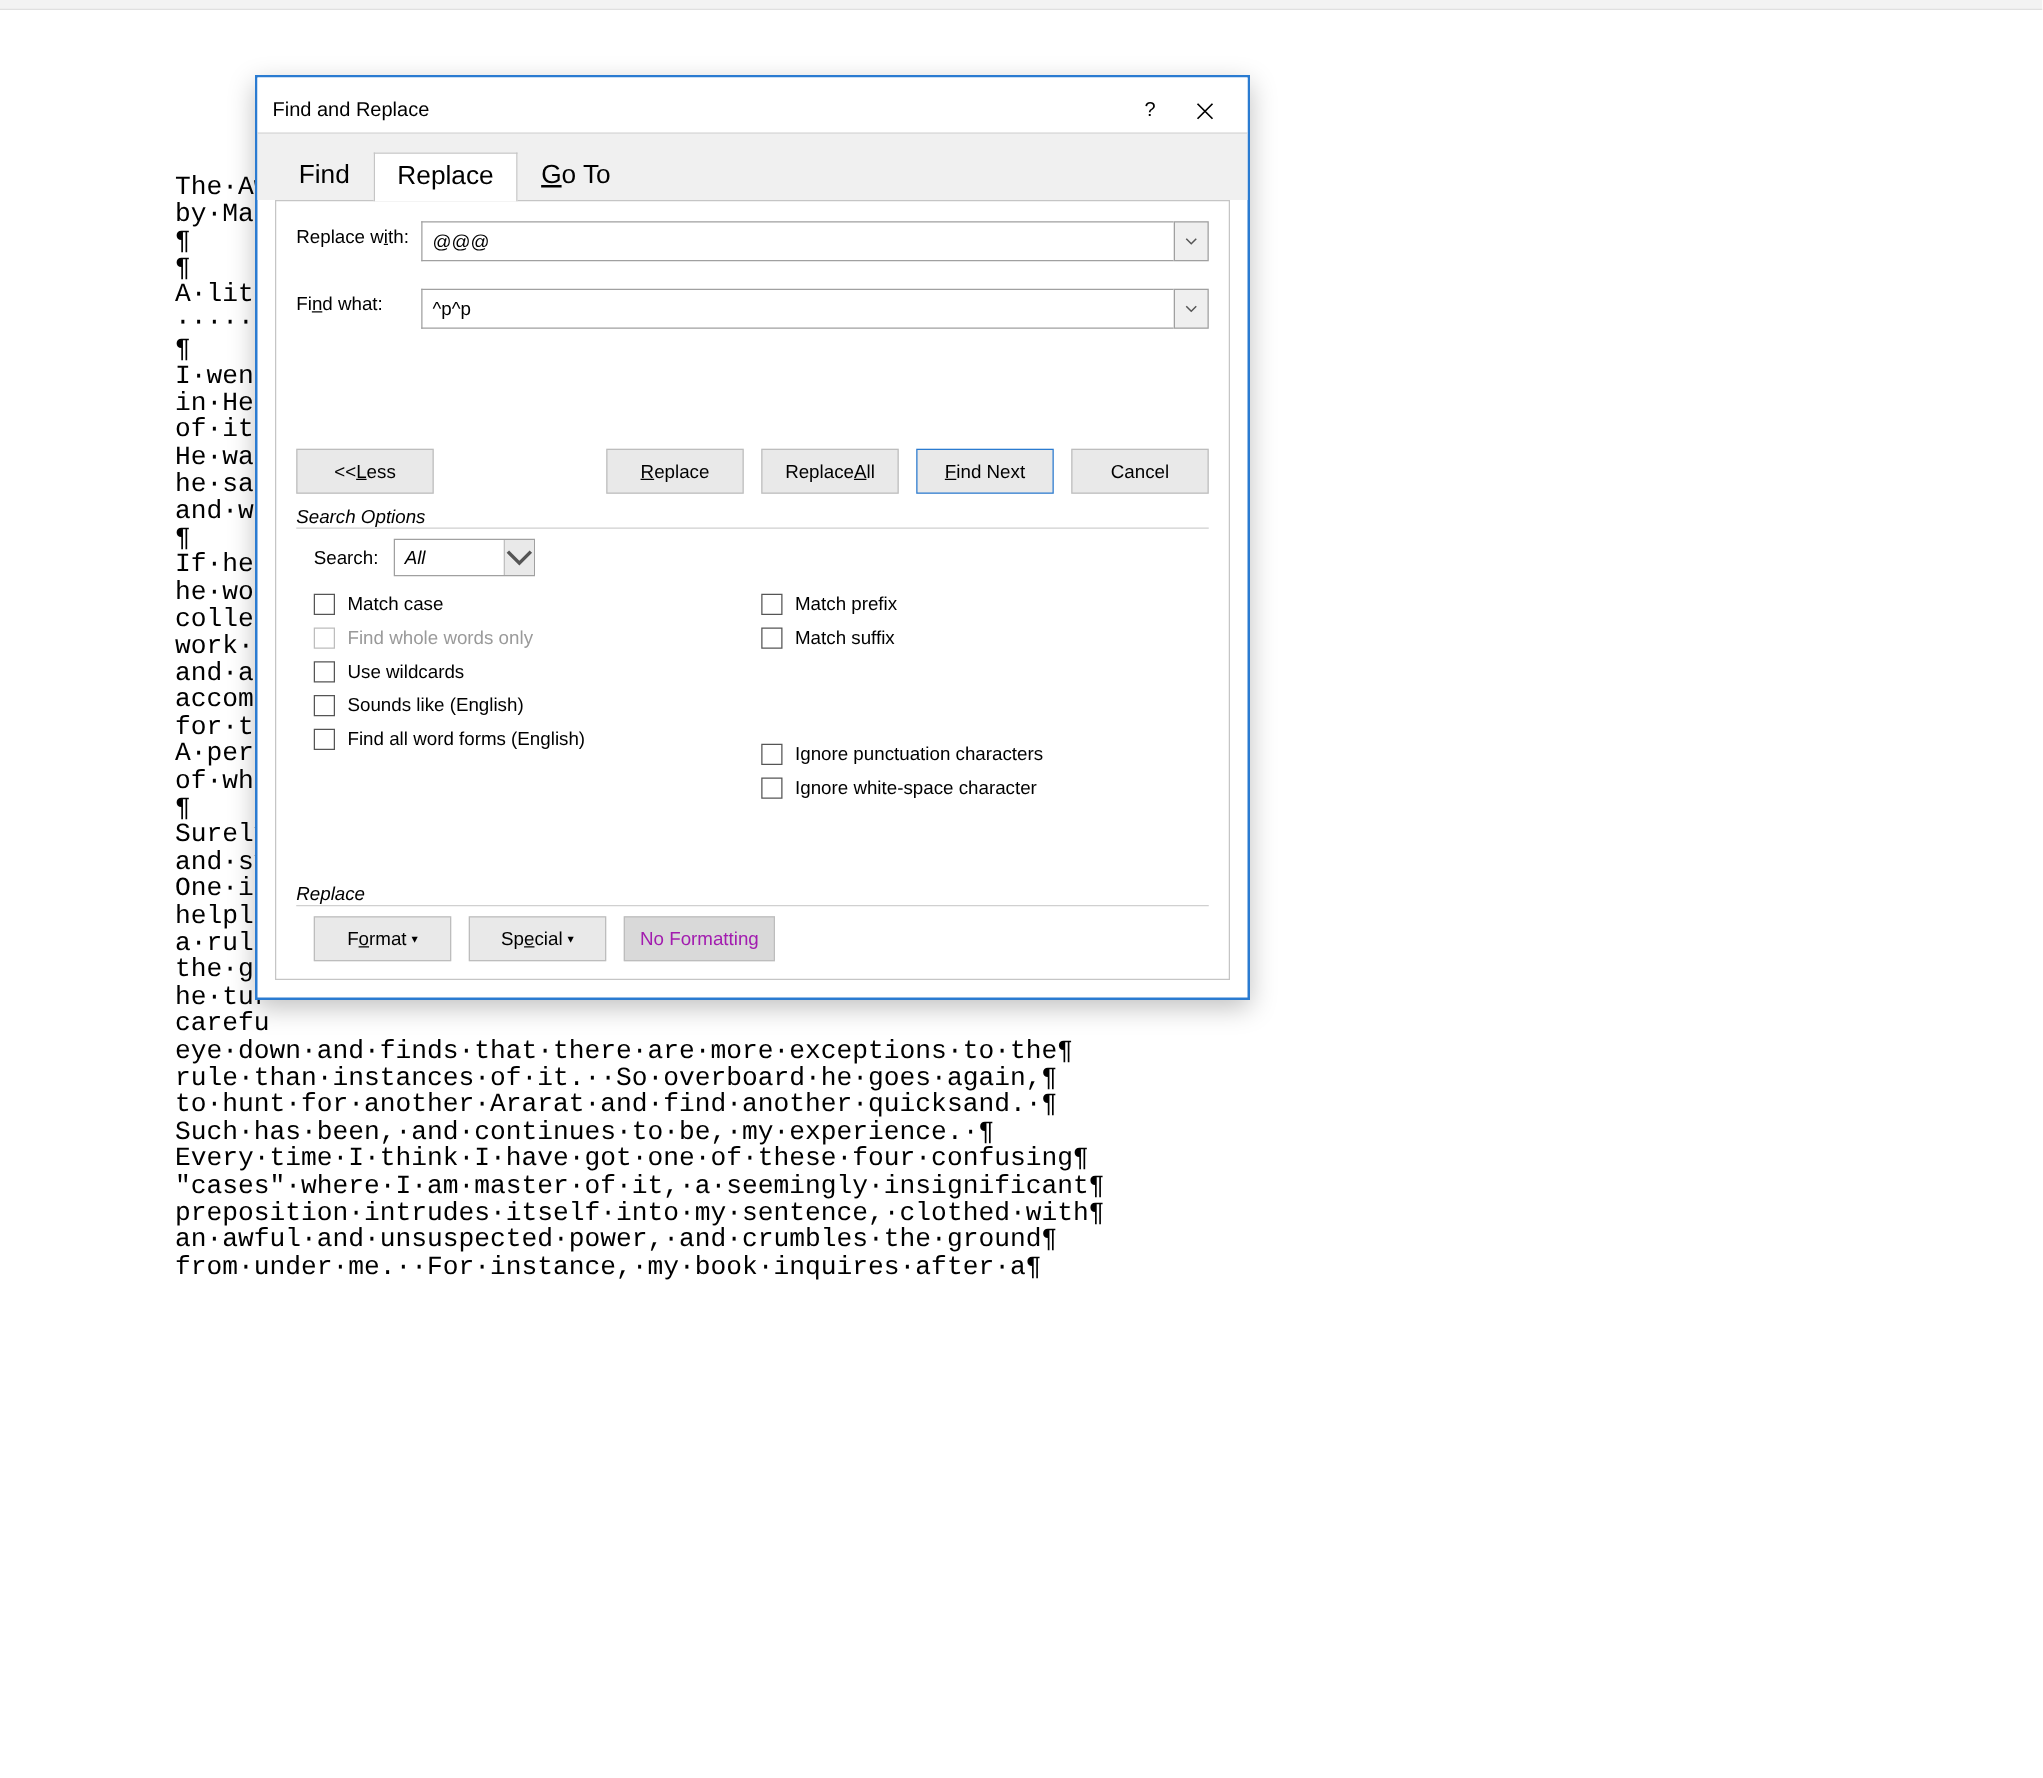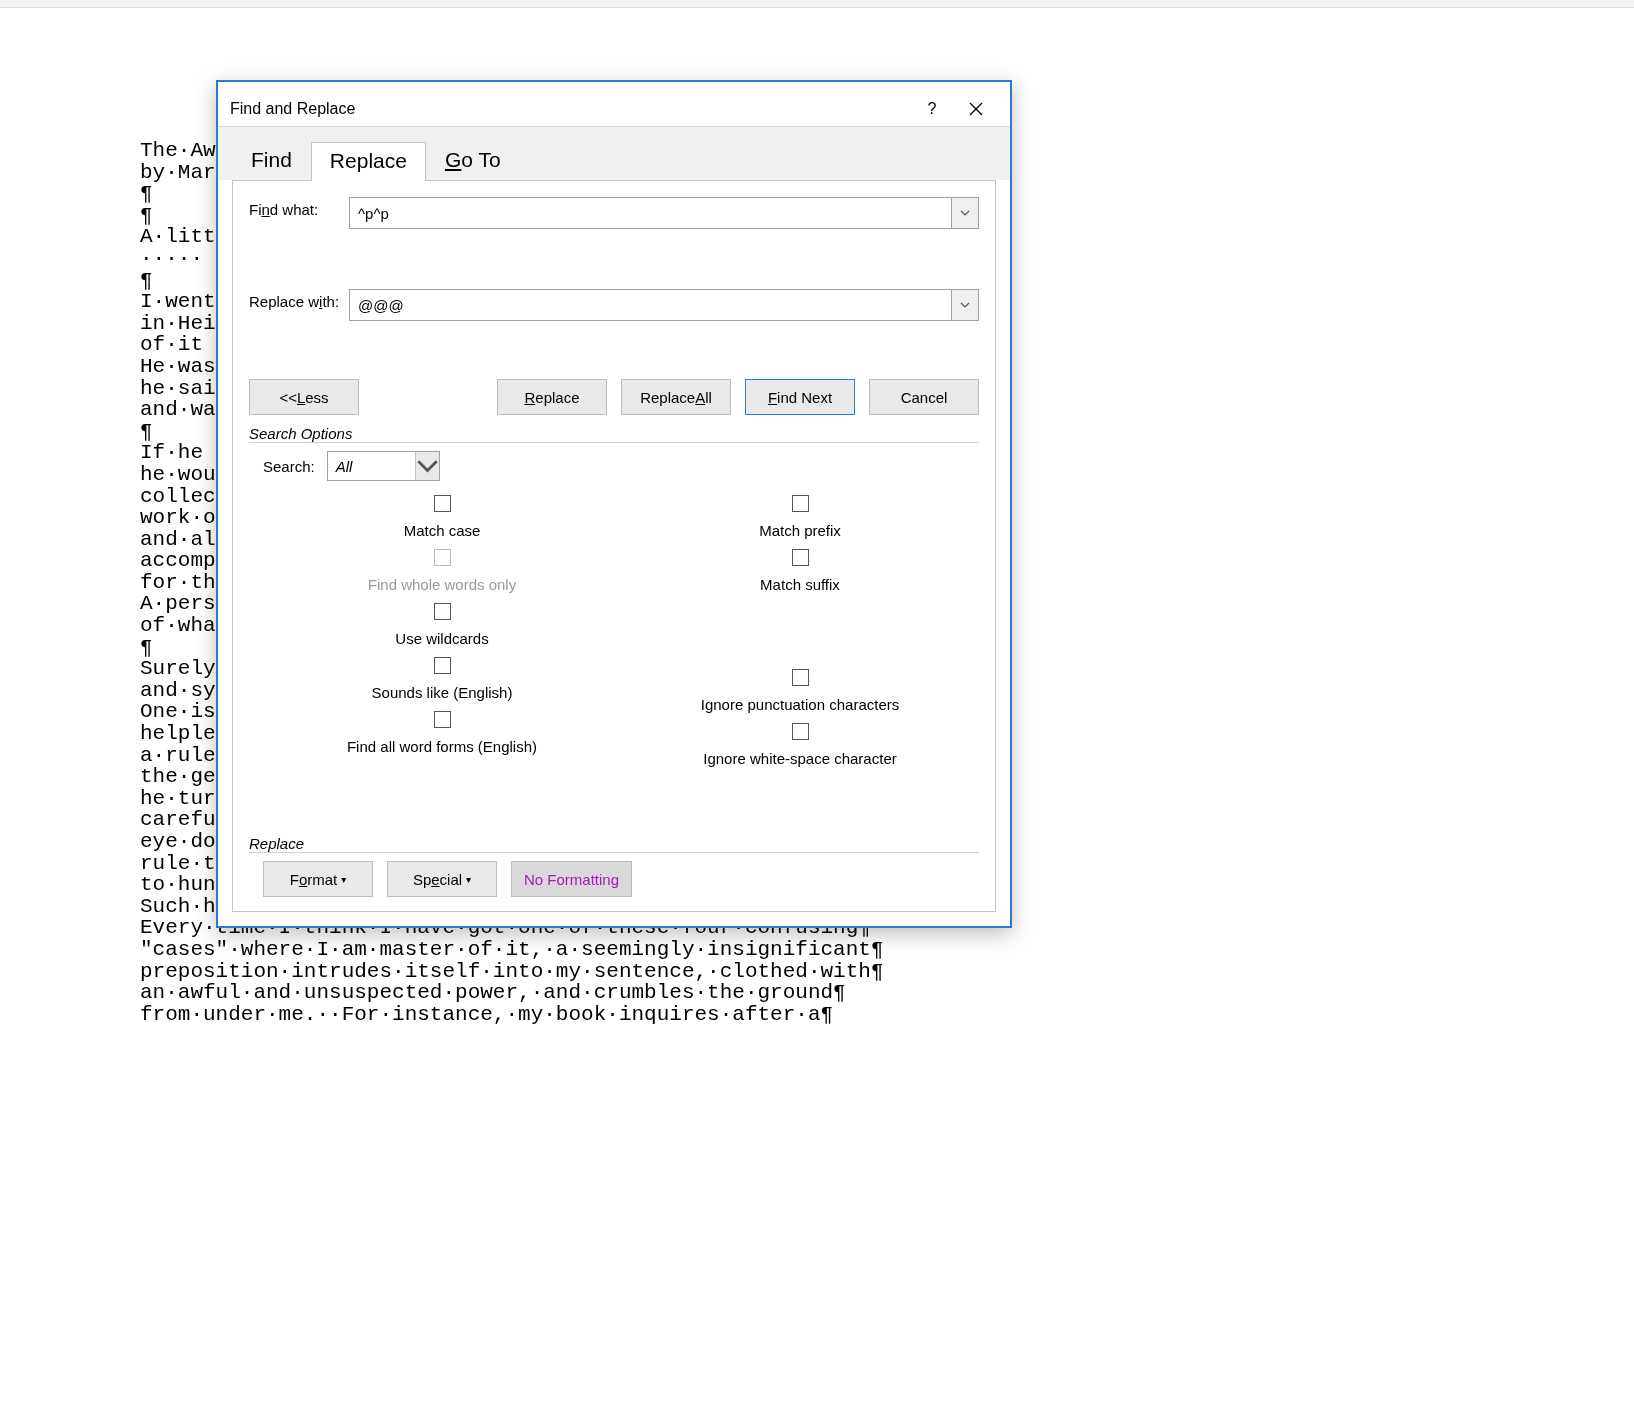--- a/index.html
+++ b/index.html
@@ -26,28 +26,27 @@
     font-family: "Courier New", monospace;
     font-size: 21px;
     line-height: 21.6px;
     white-space: pre;
     color: #000;
   }
 
   .dialog {
     position: absolute;
     left: 204px;
-    top: 80px;
+    top: 60px;
     width: 796px;
     border: 2px solid #2a7bd1;
     background: #fff;
     box-shadow: 0 6px 20px rgba(0,0,0,.25);
     display: flex;
     flex-direction: column;
-    margin-left: 12px;
   }
   .titlebar {
     display: flex;
     align-items: center;
     padding: 10px 12px 0 12px;
     height: 44px;
     background: #fff;
   }
   .titlebar .title { flex: 1; font-size: 16px; }
   .titlebar .btn {
@@ -190,21 +189,20 @@
   }
 
   .check-cols { display: flex; }
   .check-col { flex: 1; display: flex; flex-direction: column; gap: 10px; }
   .check {
     display: flex;
     align-items: center;
     gap: 10px;
     font-size: 15px;
     cursor: pointer;
-    flex-direction: column;
   }
   .check.disabled { color: #9a9a9a; cursor: default; }
   .checkbox {
     width: 17px; height: 17px;
     border: 1px solid #555;
     background: #fff;
     flex-shrink: 0;
   }
   .check.disabled .checkbox { border-color: #bdbdbd; }
 
@@ -280,36 +278,36 @@
     </div>
   </div>
 
   <div class="tabs-row">
     <div class="tab"><span>Find</span></div>
     <div class="tab active"><span>Replace</span></div>
     <div class="tab"><span class="ul">G</span><span>o To</span></div>
   </div>
 
   <div class="panel">
-    <div class="form-row">
-      <label><span>Fi</span><span class="ul">n</span><span>d what:</span></label>
+    <div class="form-row last">
+      <label><span>Replace w</span><span class="ul">i</span><span>th:</span></label>
       <div class="combo-wrap">
-        <input class="combo-input" value="^p^p" style="">
+        <input class="combo-input" value="@@@" style="">
         <div class="combo-drop">
           <svg viewBox="0 0 10 6">
               <path d="M1 1 L5 5 L9 1" stroke="#555" stroke-width="1.2" fill="none"></path>
             </svg>
         </div>
       </div>
     </div>
 
-    <div class="form-row last">
-      <label><span>Replace w</span><span class="ul">i</span><span>th:</span></label>
+    <div class="form-row">
+      <label><span>Fi</span><span class="ul">n</span><span>d what:</span></label>
       <div class="combo-wrap">
-        <input class="combo-input" value="@@@" style="">
+        <input class="combo-input" value="^p^p" style="">
         <div class="combo-drop">
           <svg viewBox="0 0 10 6">
               <path d="M1 1 L5 5 L9 1" stroke="#555" stroke-width="1.2" fill="none"></path>
             </svg>
         </div>
       </div>
     </div>
 
     <div style="height:36px"></div>
 

